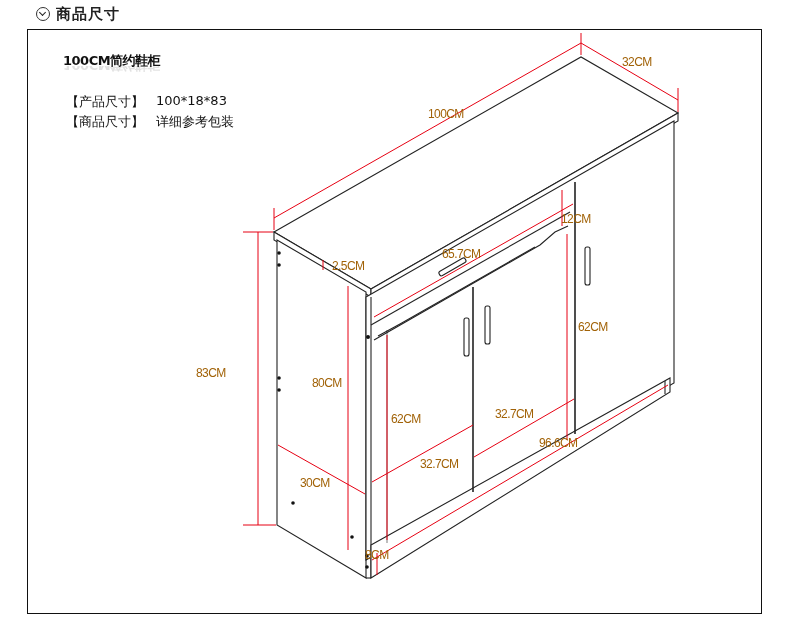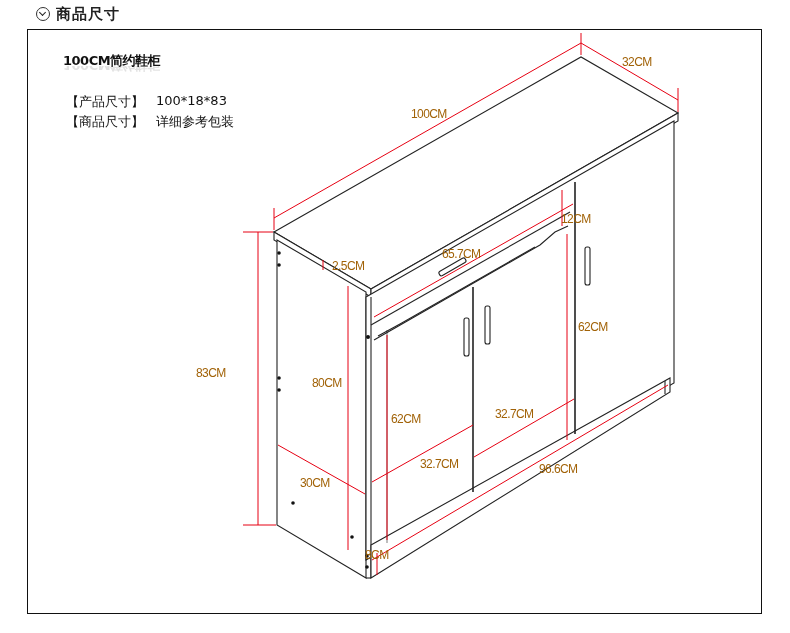--- a/index.html
+++ b/index.html
@@ -94,26 +94,26 @@
     <line x1="567" y1="234" x2="567" y2="440"></line>
     <line x1="387" y1="335" x2="387" y2="540"></line>
     <line x1="372" y1="482" x2="473" y2="425"></line>
     <line x1="474" y1="457" x2="574" y2="399"></line>
     <line x1="278" y1="445" x2="365" y2="494"></line>
     <line x1="372" y1="560" x2="668" y2="385"></line>
     <line x1="377" y1="553" x2="377" y2="575"></line>
   </g>
 </svg>
 
-<span class="dim" style="left:411px;top:107px">100CM</span>
+<span class="dim" style="left:428px;top:107px">100CM</span>
 <span class="dim" style="left:622px;top:55px">32CM</span>
 <span class="dim" style="left:561px;top:212px">12CM</span>
 <span class="dim" style="left:442px;top:247px">65.7CM</span>
 <span class="dim" style="left:332px;top:259px">2.5CM</span>
 <span class="dim" style="left:196px;top:366px">83CM</span>
 <span class="dim" style="left:312px;top:376px">80CM</span>
 <span class="dim" style="left:391px;top:412px">62CM</span>
 <span class="dim" style="left:578px;top:320px">62CM</span>
 <span class="dim" style="left:420px;top:457px">32.7CM</span>
 <span class="dim" style="left:495px;top:407px">32.7CM</span>
 <span class="dim" style="left:300px;top:476px">30CM</span>
-<span class="dim" style="left:539px;top:462px">96.6CM</span>
+<span class="dim" style="left:539px;top:436px">96.6CM</span>
 <span class="dim" style="left:365px;top:548px">8CM</span>
 
 </body></html>

